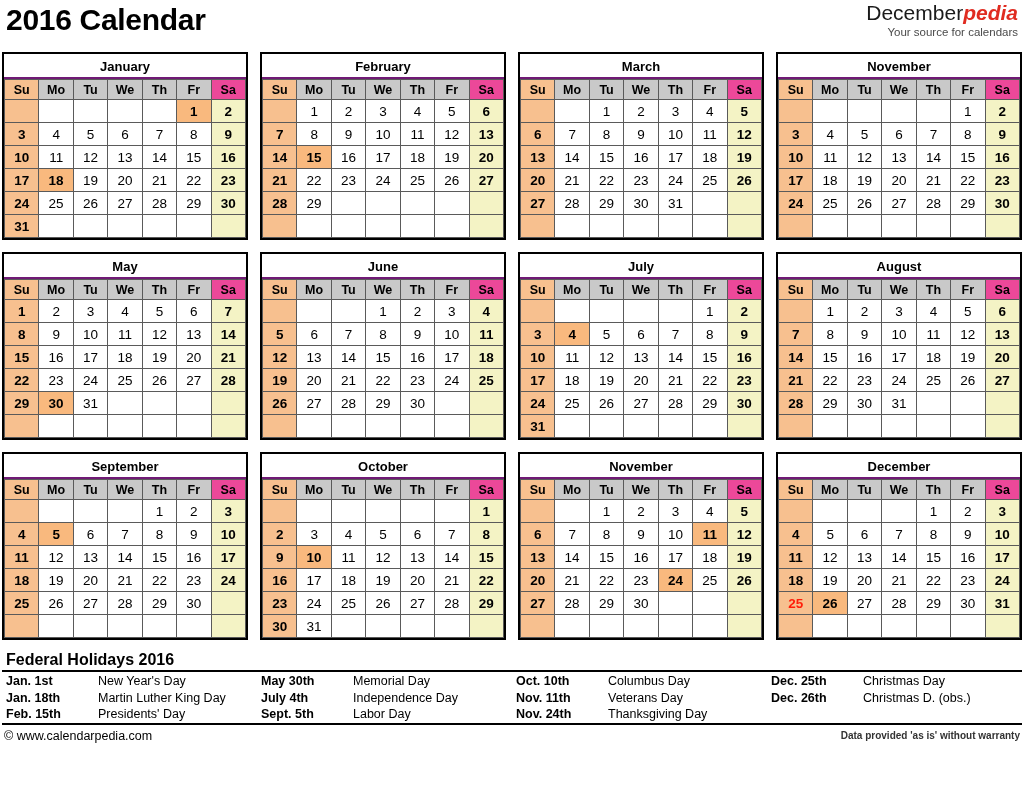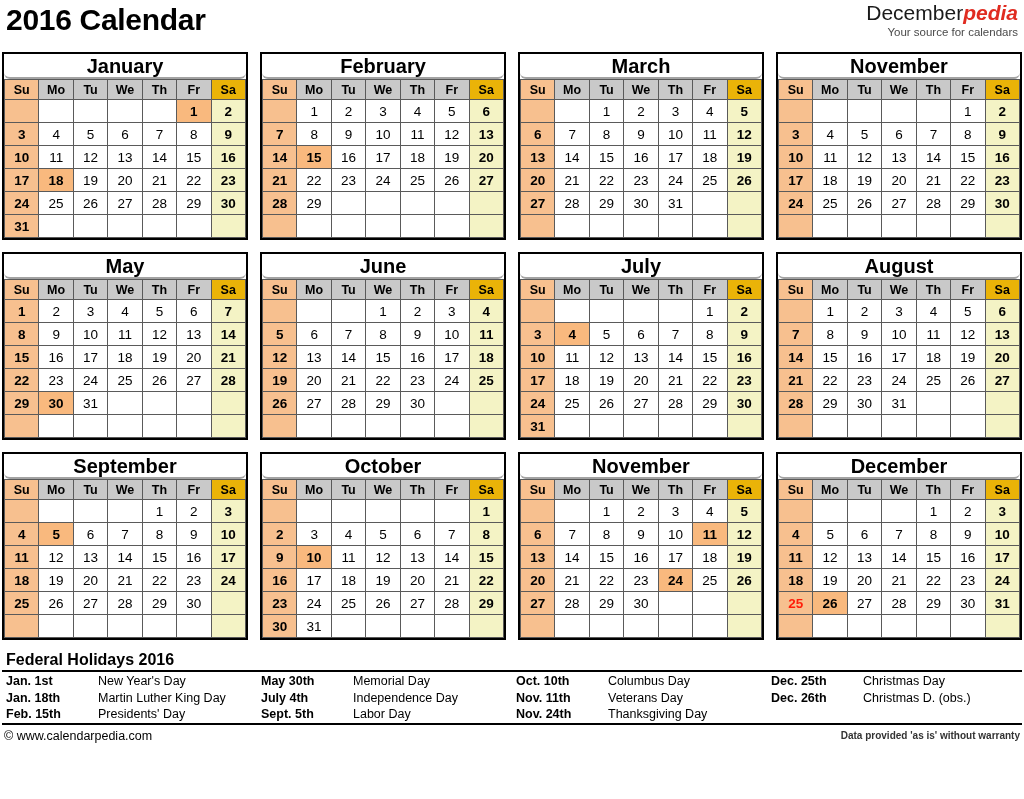--- a/index.html
+++ b/index.html
@@ -60,30 +60,29 @@
     column-gap: 12px;
     row-gap: 12px;
     padding: 0 2px;
   }
   .month {
     border: 2px solid #000;
     background: #fff;
   }
   .month-title {
     text-align: center;
-    font-size: 20px;
+    font-size: 13px;
     font-weight: bold;
     color: #000;
     line-height: 25px;
     height: 25px;
-    border-bottom: 2px solid #a3a3a3;
+    border-bottom: 2px solid #701a75;
     background: #fff;
     white-space: nowrap;
     overflow: hidden;
-    border-radius: 6px;
   }
   table.cal {
     border-collapse: collapse;
     width: 100%;
     table-layout: fixed;
   }
   table.cal th, table.cal td {
     border: 1px solid #5a5a5a;
     height: 23px;
     text-align: center;
@@ -92,21 +91,21 @@
     padding: 0;
     color: #000;
   }
   table.cal th {
     font-size: 12.5px;
     font-weight: bold;
     background: #c9c9c9;
     height: 20px;
   }
   table.cal th.sun { background: #f7c08f; }
-  table.cal th.sat { background: #eab308; }
+  table.cal th.sat { background: #ec4899; }
 
   td.sun { background: #f7c08f; font-weight: bold; }
   td.sat { background: #f4f3c5; font-weight: bold; }
   td.wd  { background: #ffffff; }
   td.holiday { background: #f9b97e; color: #ff1e0a; font-weight: bold; }
   td.sun.holiday { background: #f7c08f; color: #ff1e0a; font-weight: bold; }
   td.empty { }
 
   
   .holidays-section {

